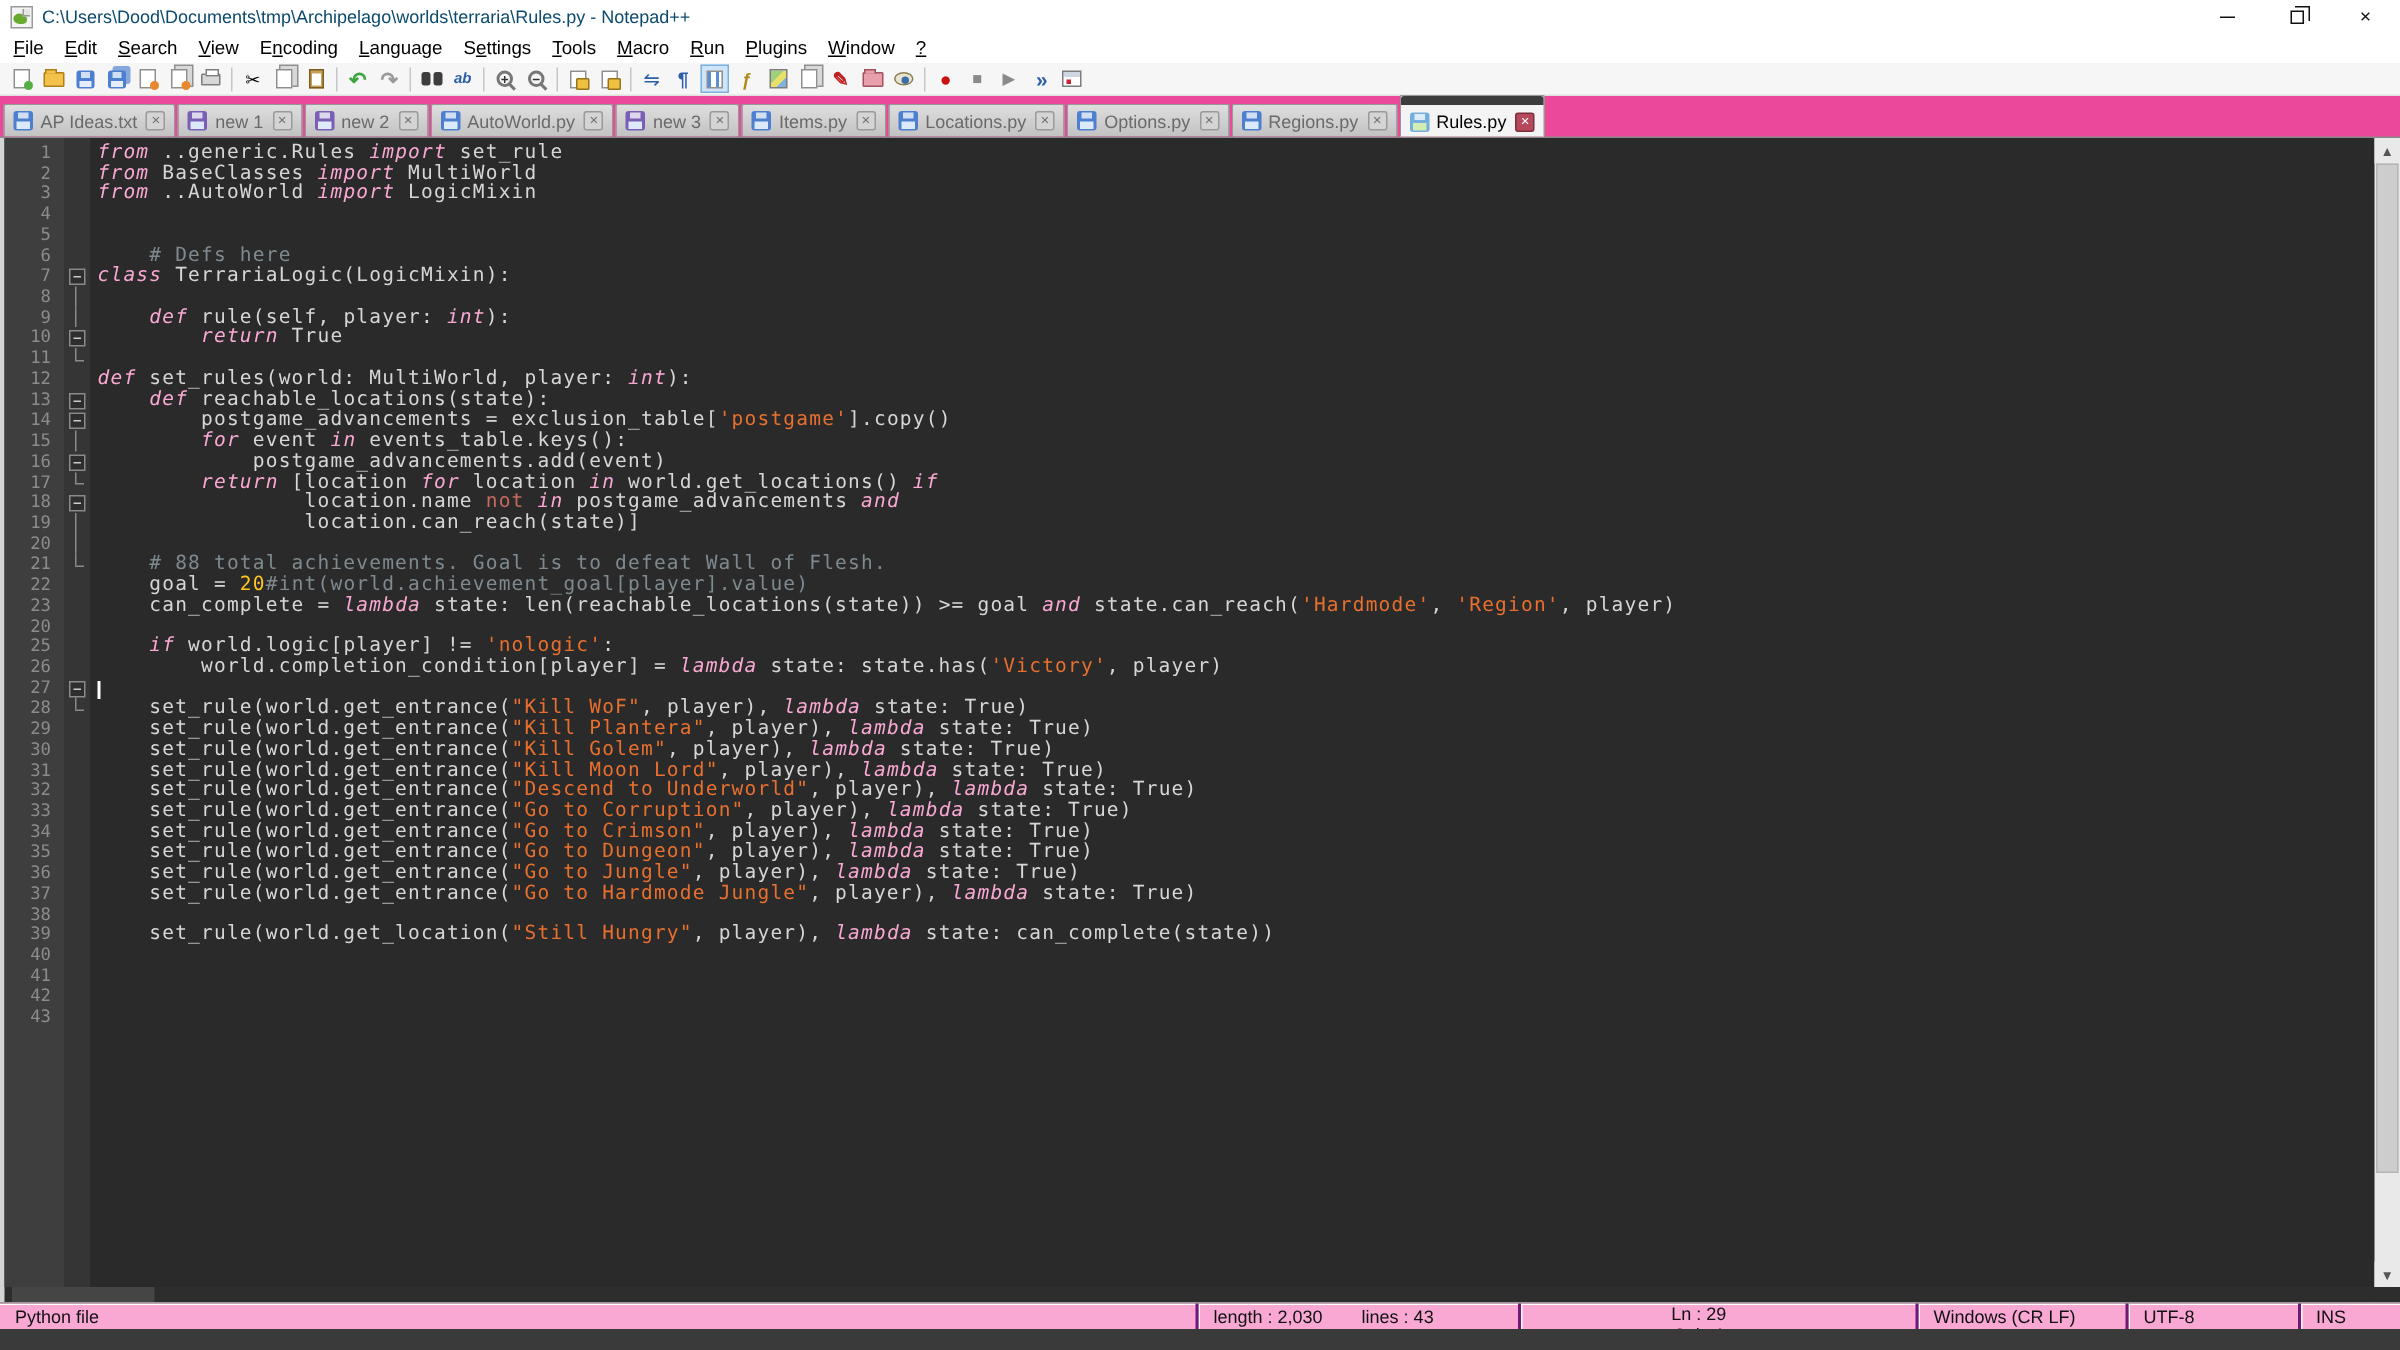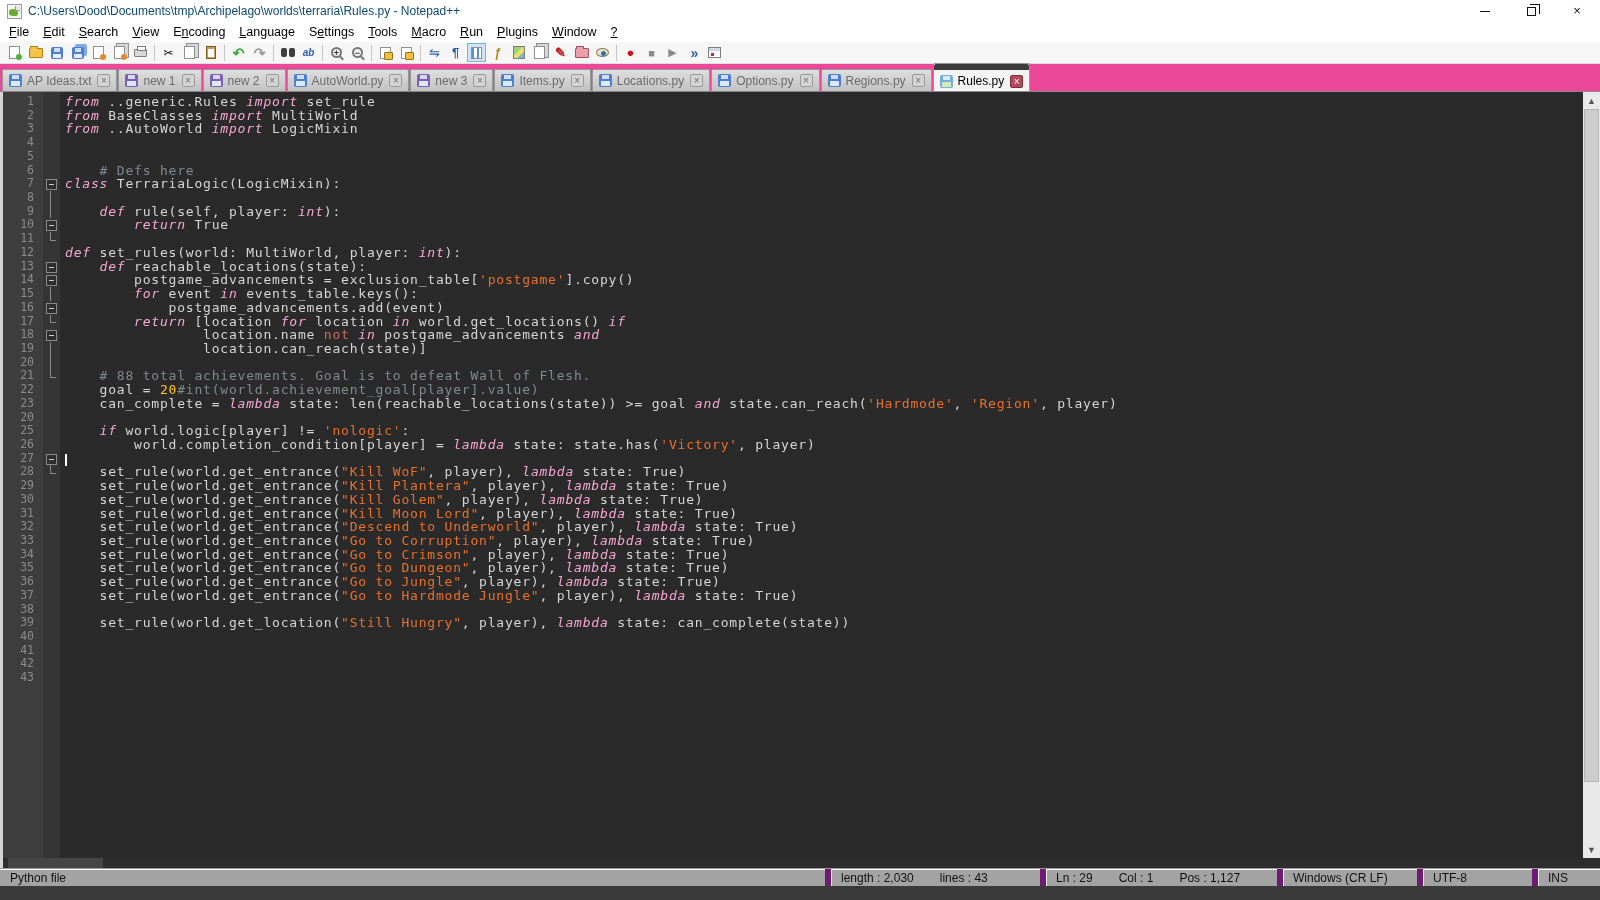--- a/index.html
+++ b/index.html
@@ -129,28 +129,28 @@
               font-size:9px; background:#e9e9e9; }
   .vs-track { flex:1; position:relative; }
   .vs-thumb { position:absolute; left:1px; right:1px; top:0; height:92%; background:#cdcdcd; border:1px solid #b5b5b5; }
 
   
   .hscroll { height:10px; background:#2d2d2d; display:flex; flex:0 0 auto; border-left:3px solid #d4d4d4;}
   .hs-thumb { width:95px; height:100%; background:#454545; margin-left:5px; }
   .hs-corner { width:17px; height:100%; background:#2d2d2d; margin-left:auto; }
 
   
-  .statusbar { height:18px; background:#a3a3a3; border-top:1px solid #9a9a9a; box-shadow:inset 0 1px 0 #ffffff;
+  .statusbar { height:18px; background:#f9a8d4; border-top:1px solid #9a9a9a; box-shadow:inset 0 1px 0 #ffffff;
                display:flex; align-items:center; font-size:12px; color:#111; flex:0 0 auto; }
-  .sb-seg { height:100%; display:flex; align-items:center; padding:0 10px; border-left:6px solid #701a75;
+  .sb-seg { height:100%; display:flex; align-items:center; padding:0 10px; border-left:2px solid #701a75;
             box-shadow:inset 1px 0 0 #ffffff; white-space:nowrap; }
   .sb-seg:first-child { border-left:none; box-shadow:none; flex:1; }
   .sb-pair { margin-right:26px; }
   .sb-pair:last-child { margin-right:0; }
-  .seg-len { width:215px; } .seg-pos { width:237px; } .seg-eol { width:140px; }
+  .seg-len { width:215px; } .seg-pos { width:265px;flex-direction:column; } .seg-eol { width:140px; }
   .seg-enc { width:115px; } .seg-ins { width:68px; justify-content:flex-start; }
 
   .bottom-strip { height:14px; background:#3a3a3a; flex:0 0 auto; }
 </style>
 </head>
 <body>
 
 <div class="window">
 
   <div class="titlebar">

